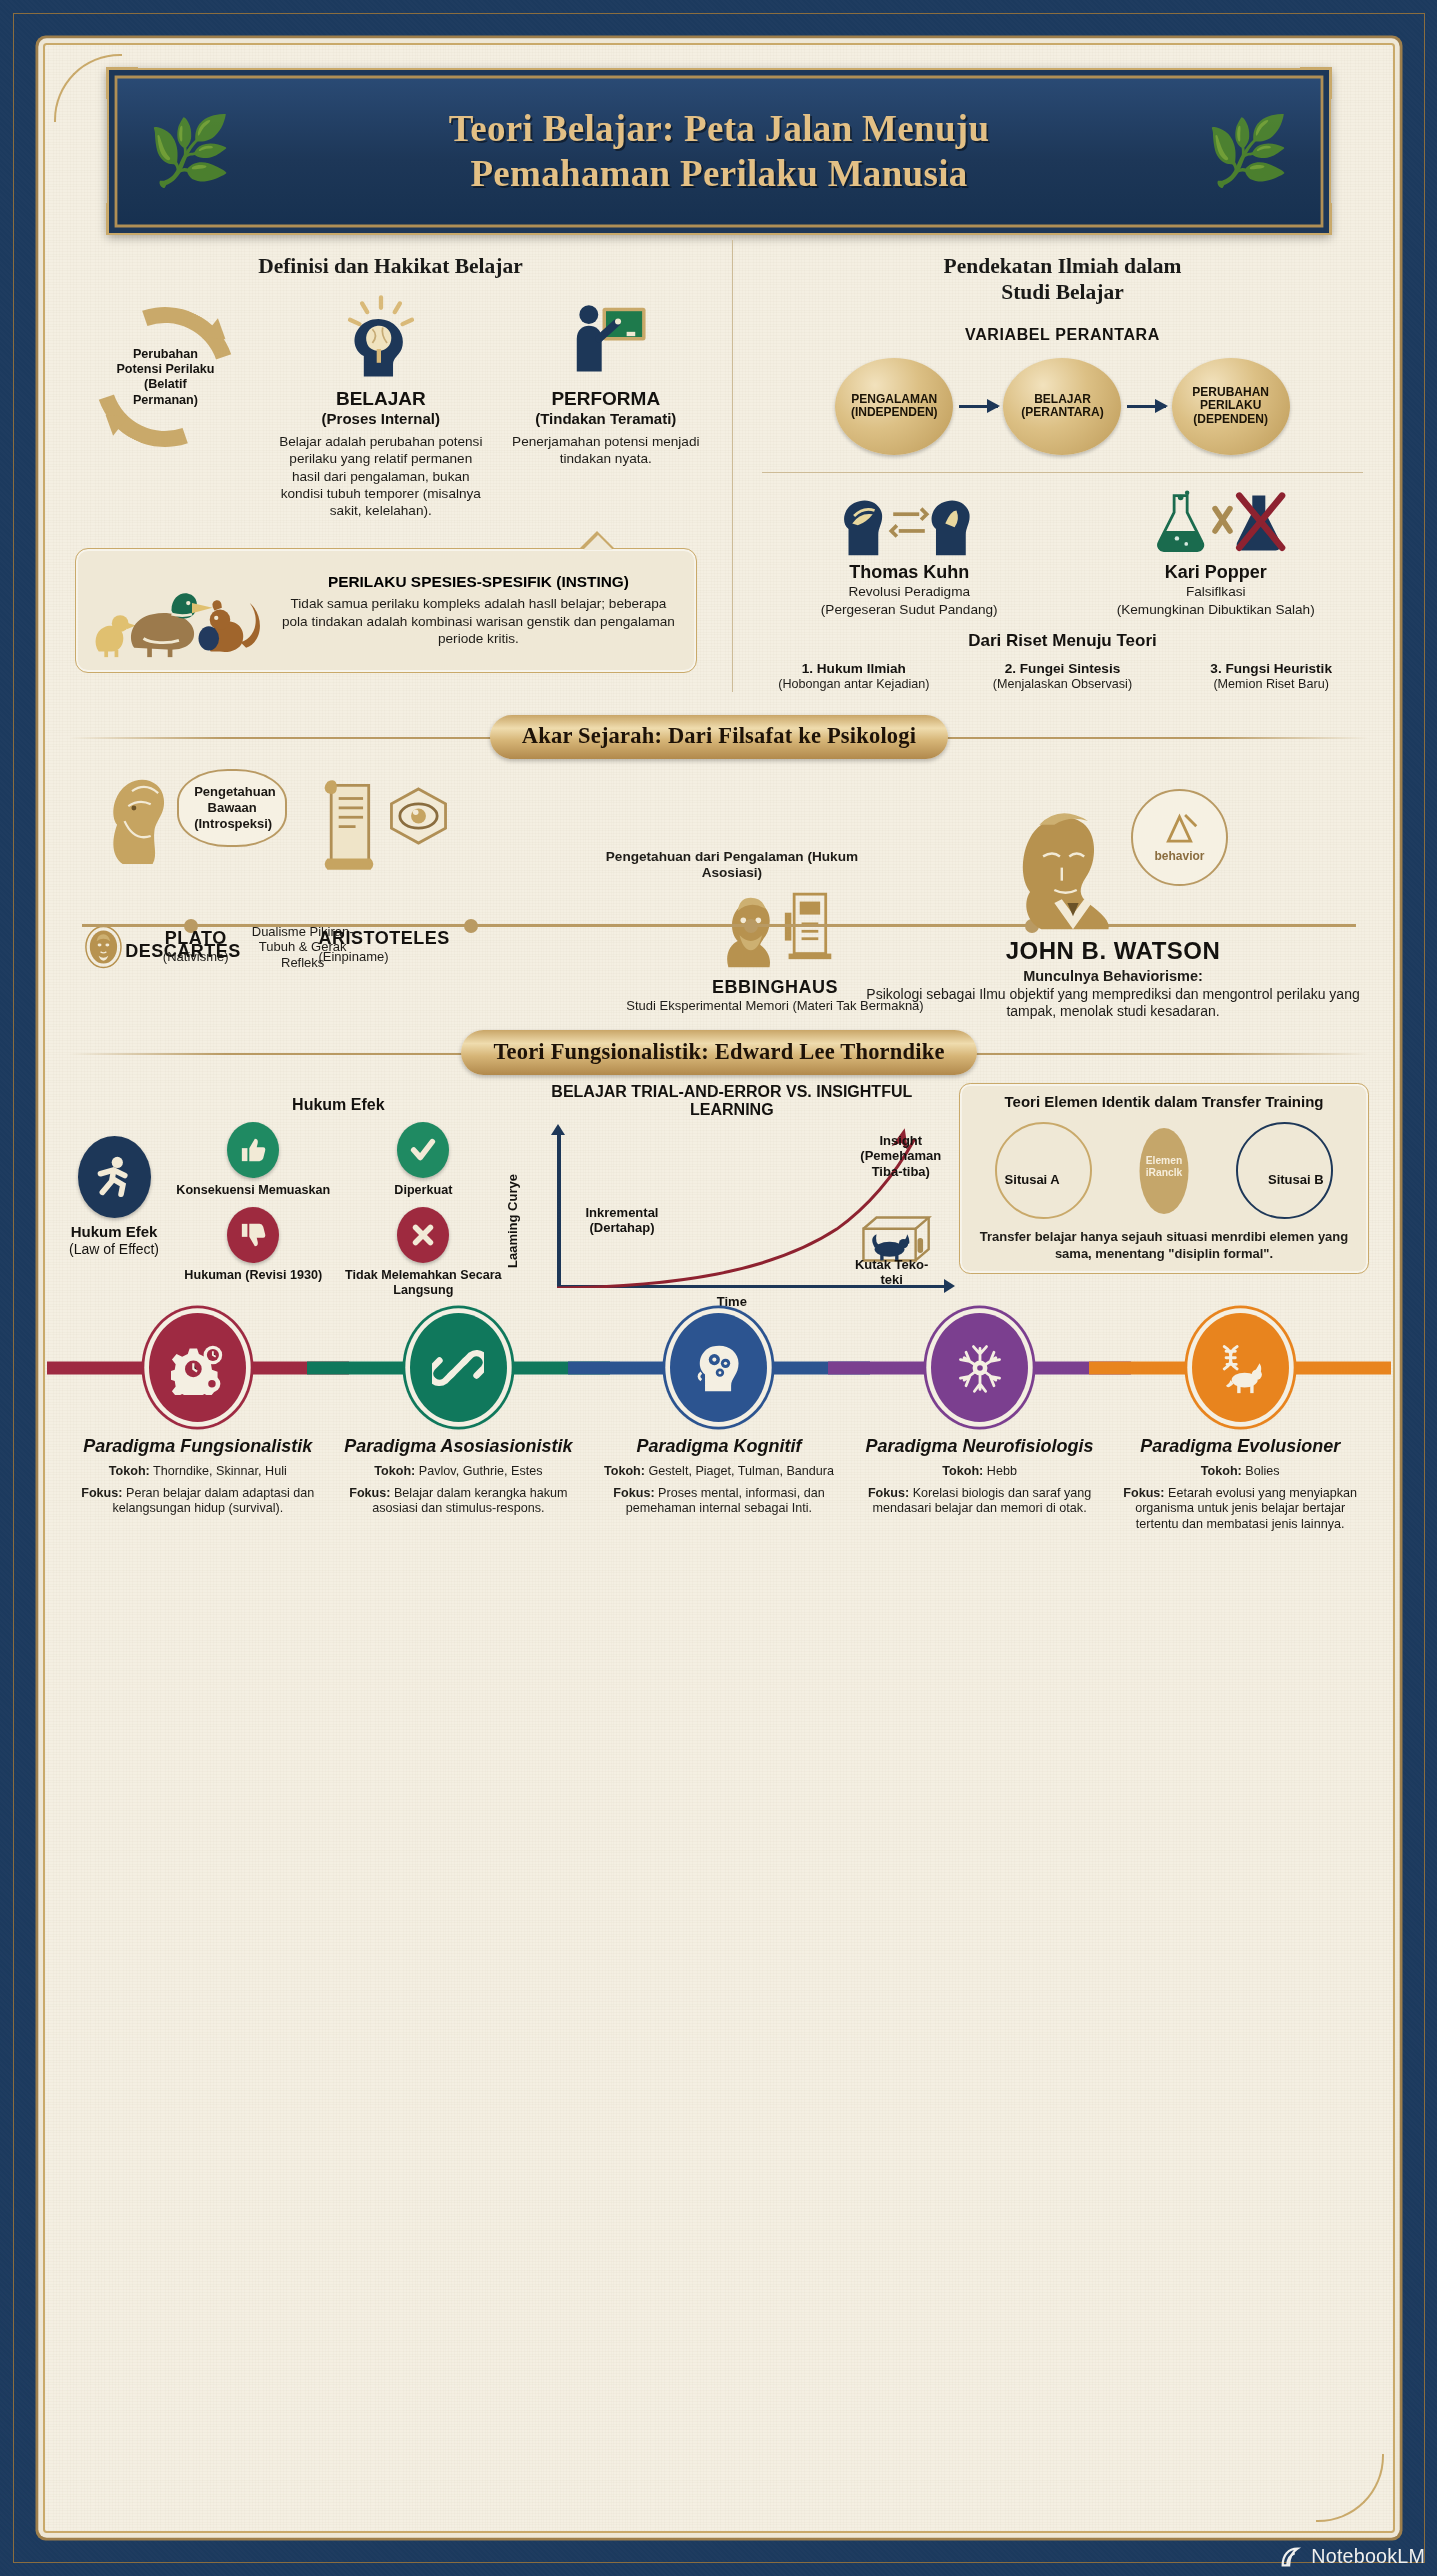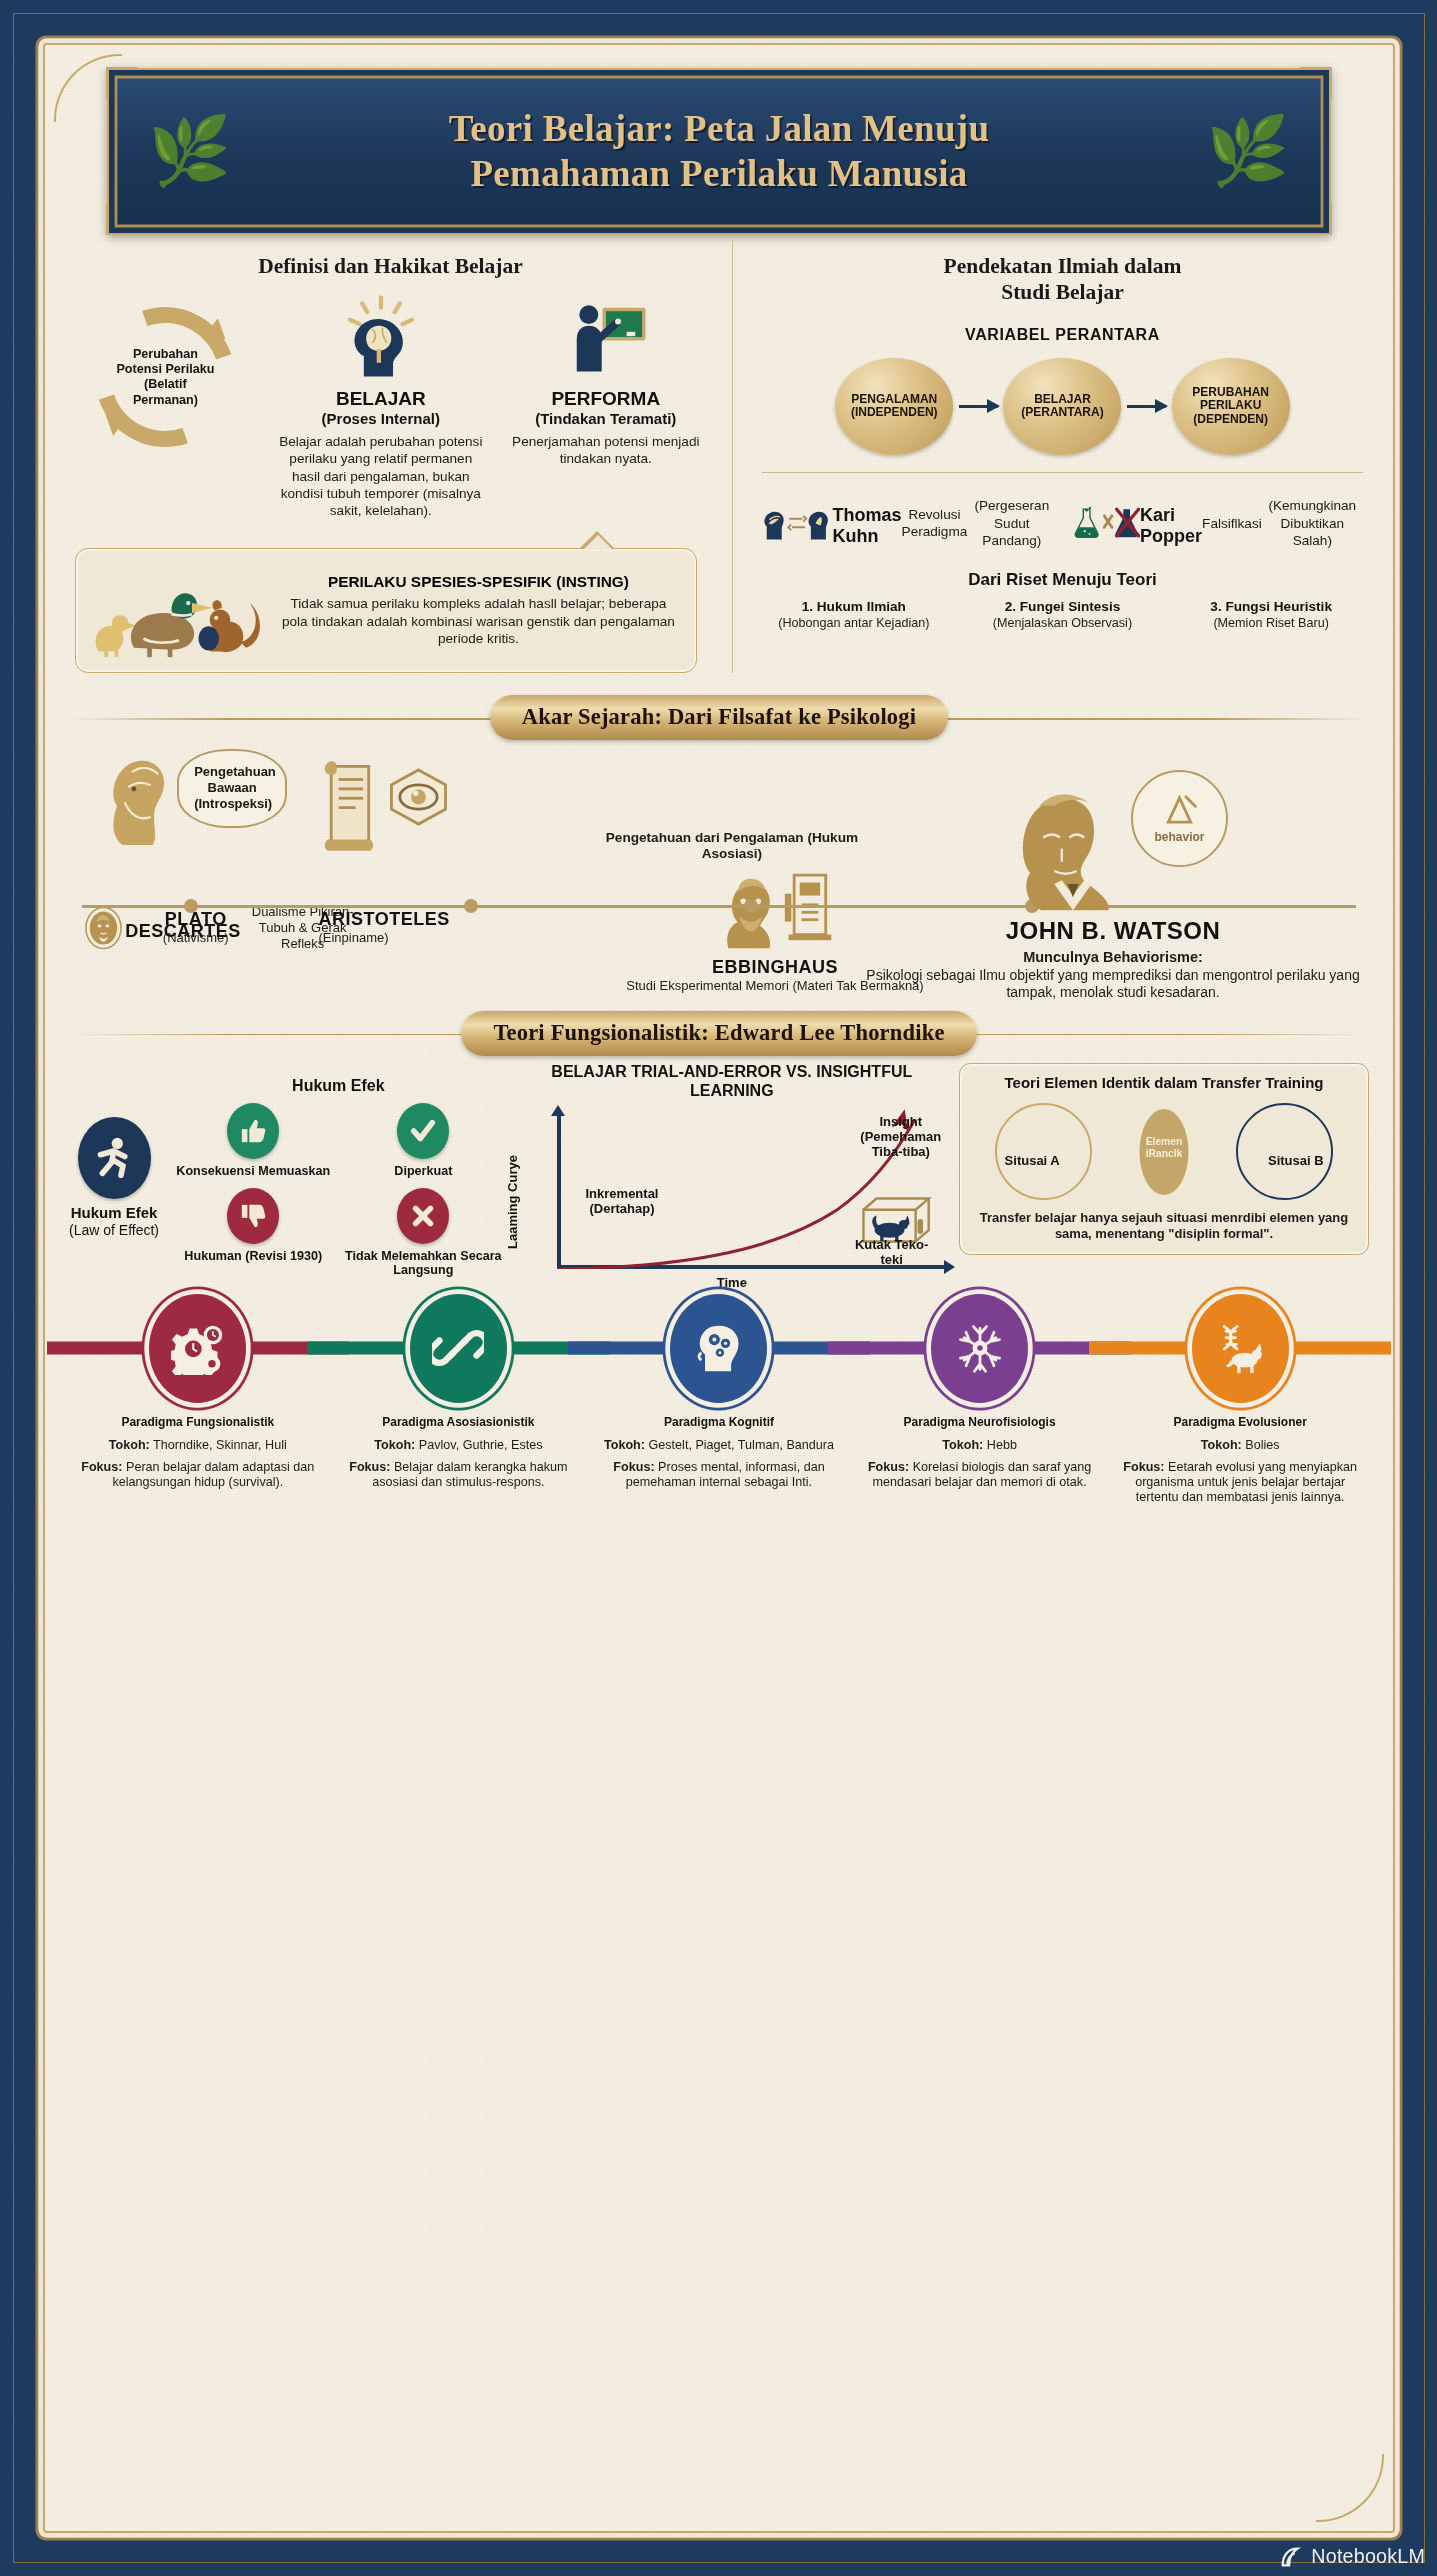--- a/index.html
+++ b/index.html
@@ -131,21 +131,21 @@
     font-size:12px;font-weight:700;line-height:1.16;color:#1a1307; padding:3.7px;
     box-shadow: 0 1.9px 3.7px rgba(0,0,0,.22);
   }
   .arrow-r { position:relative; width:39px;height:3.7px;background:#1d3758;}
   .arrow-r::after{content:"";position:absolute;right:-1.9px;top:-5.6px;width:0;height:0;
     border-top:7.5px solid transparent;border-bottom:7.5px solid transparent;border-left:13px solid #1d3758;}
 
   .hr-thin { height:0.9px; background:#cdbb97; margin:17px 5.6px; }
 
   .kp-row { display:flex; justify-content:space-around; margin-top:3.7px;}
-  .kp-cell { width:48%; display:flex;flex-direction:row;align-items:center;}
+  .kp-cell { width:48%; display:flex;flex-direction:column;align-items:center;}
   .kp-name { font-size:18px;font-weight:700;margin-top:5.6px;color:#14120f;}
   .three-fn { display:flex; justify-content:space-between; gap:13px; margin-top:9.4px;}
   .fn-cell { flex:1; text-align:center; }
   .fn-t { font-size:13.6px;font-weight:700;color:#14120f;line-height:1.2;}
   .fn-s { font-size:12.6px;color:#1e1c18;line-height:1.2;}
 
   
   .timeline-sec { padding: 3.7px 28px 0; position:relative; }
   .tl-line { position:absolute; left:37px; right:37px; top:165px; height:2.8px; background:#b99a63; }
   .tl-dot { position:absolute; width:14px;height:14px;border-radius:50%;background:#b99a63; top:-5.6px;}
@@ -198,21 +198,21 @@
   
   .para-row { display:flex; padding: 1.9px 22.5px 0; position:relative; }
   .para { width:20%; display:flex; flex-direction:column; align-items:center; position:relative; }
   .para-badge-wrap { position:relative; width:100%; height:110px; display:flex;align-items:center;justify-content:center;}
   .connector { position:absolute; top:50%; transform:translateY(-50%); height:13px; }
   .badge {
     position:relative; z-index:3; width:97px;height:109px;border-radius:50%;
     display:flex;align-items:center;justify-content:center;
     box-shadow: 0 0 0 4.7px #f4efe2, 0 0 0 7.5px currentColor, 0 2.8px 6.6px rgba(0,0,0,.3);
   }
-  .para-name { font-size:12px;font-weight:700;text-align:center;line-height:1.14;margin-top:13px;color:#14120f;}
+  .para-name { font-size:18px;font-weight:700;text-align:center;line-height:1.14;margin-top:13px;color:#14120f;font-style:italic;}
   .para-txt { font-size:12.6px;line-height:1.2;text-align:center;color:#1e1c18;margin-top:7.5px;padding:0 9.4px;}
   .para-txt b{font-weight:700;}
 
   .footer-wm {
     position:absolute; right:13px; bottom:7.5px; display:flex;align-items:center;gap:8.4px;
     color:#f0f0ee; font-size:19.7px; letter-spacing:0.2px; z-index:40;
   }
 </style>
 </head>
 <body>

